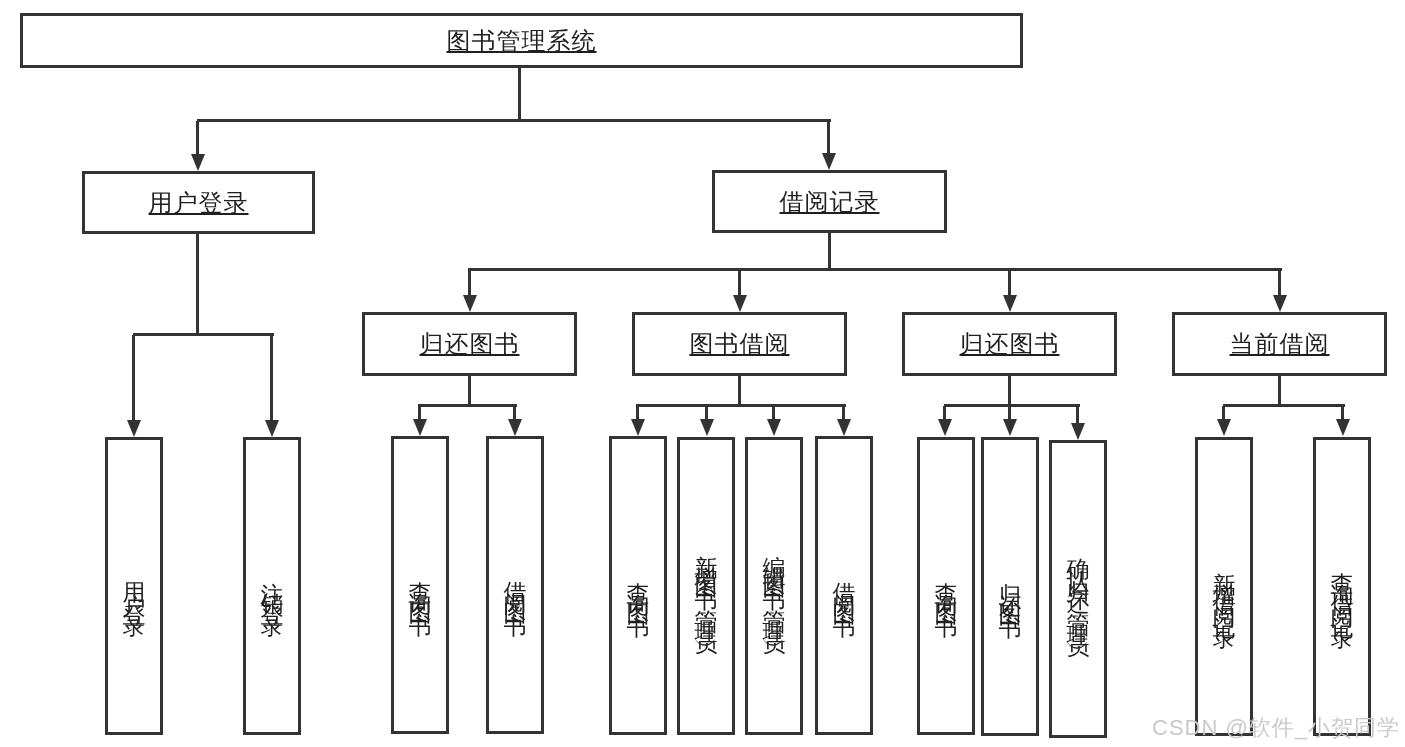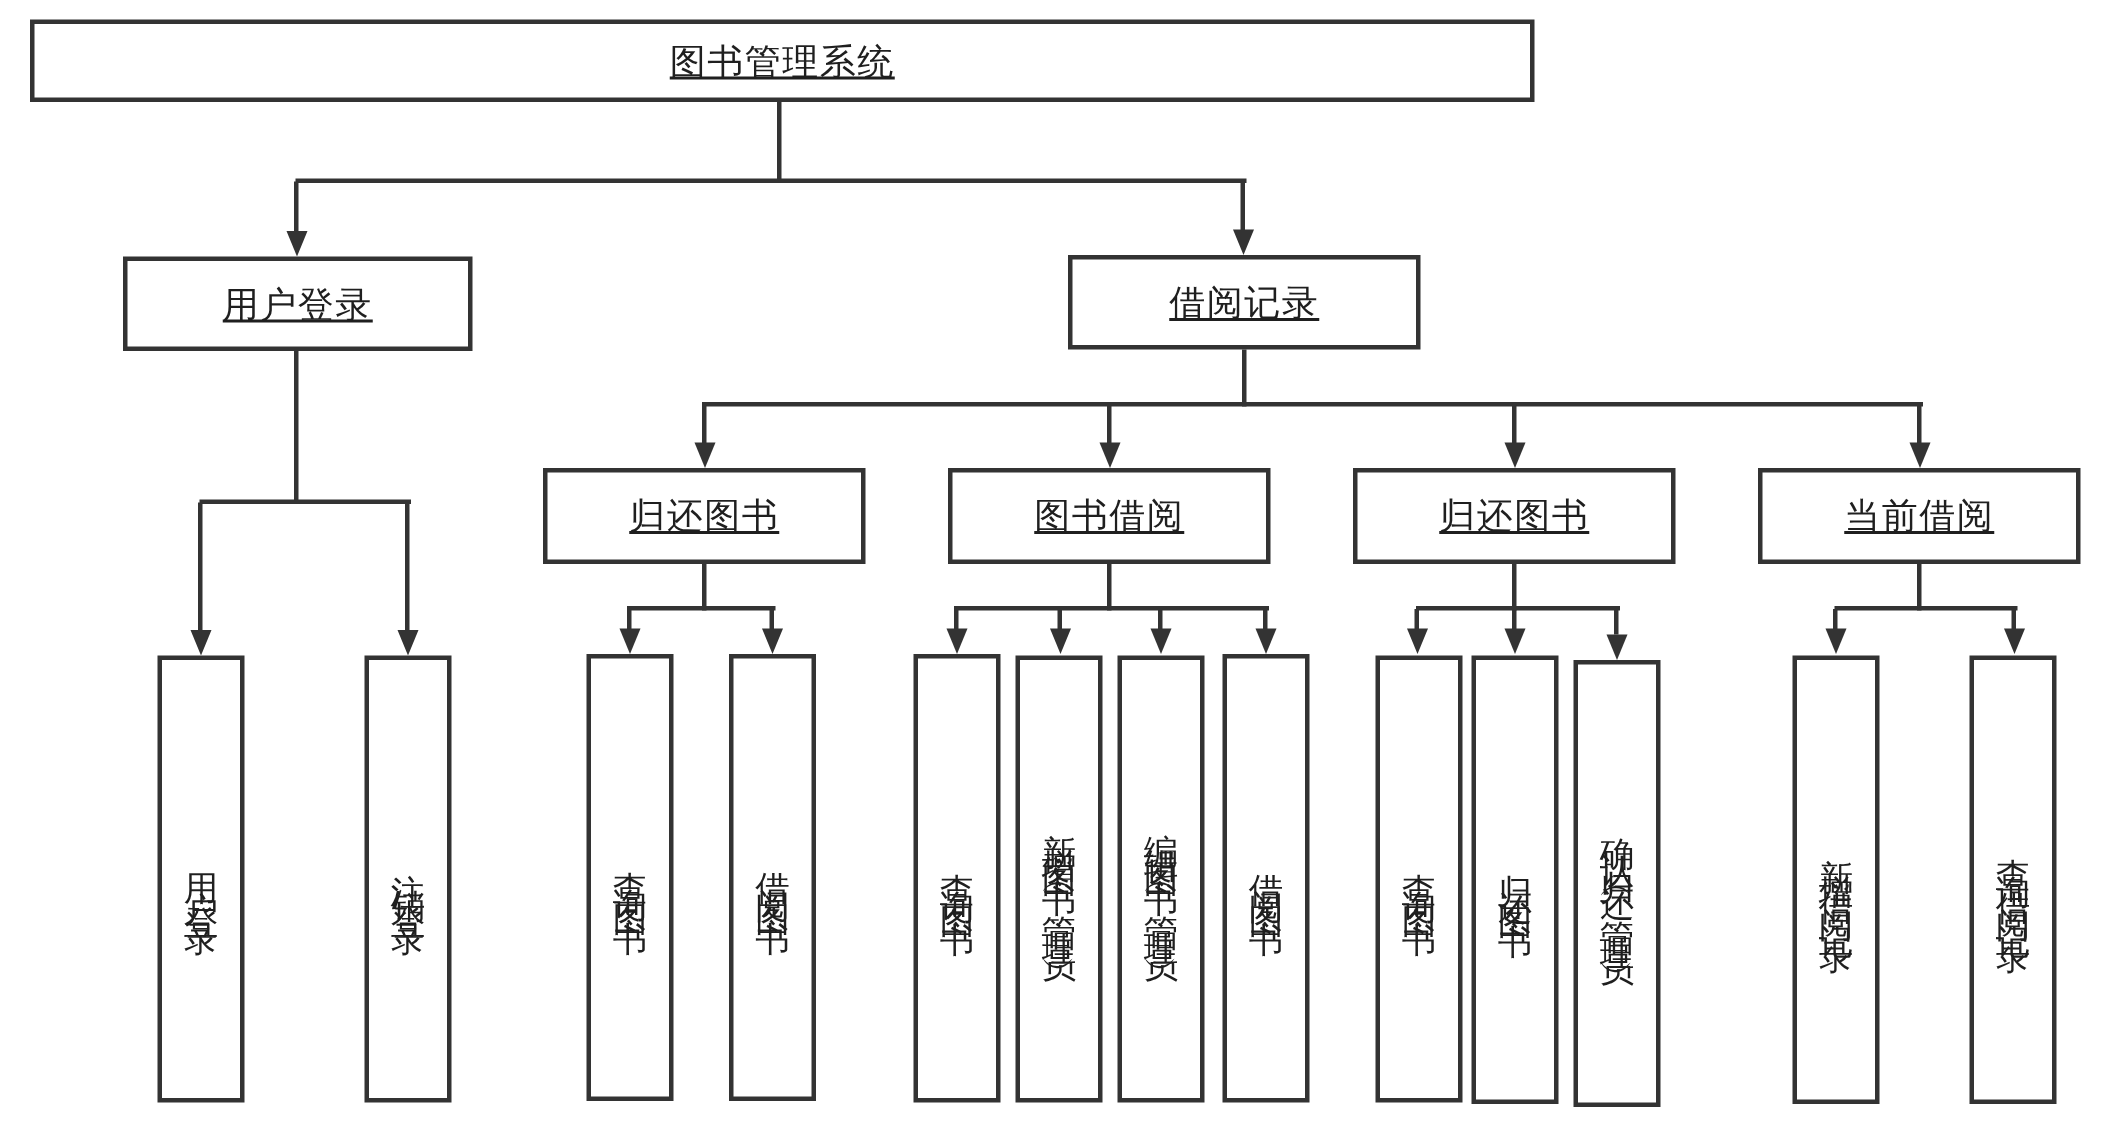--- a/index.html
+++ b/index.html
@@ -144,14 +144,15 @@
     <span>确认归还（管理员）</span>
   </div>
 
   <div class="b v" style="left:1195px;top:437px;width:58px;height:299px;">
     <span>新增借阅记录</span>
   </div>
   <div class="b v" style="left:1313px;top:437px;width:58px;height:299px;">
     <span>查询借阅记录</span>
   </div>
 
+  <div class="wm">CSDN @软件_小贺同学</div>
 
 </div>
 
 </body></html>

